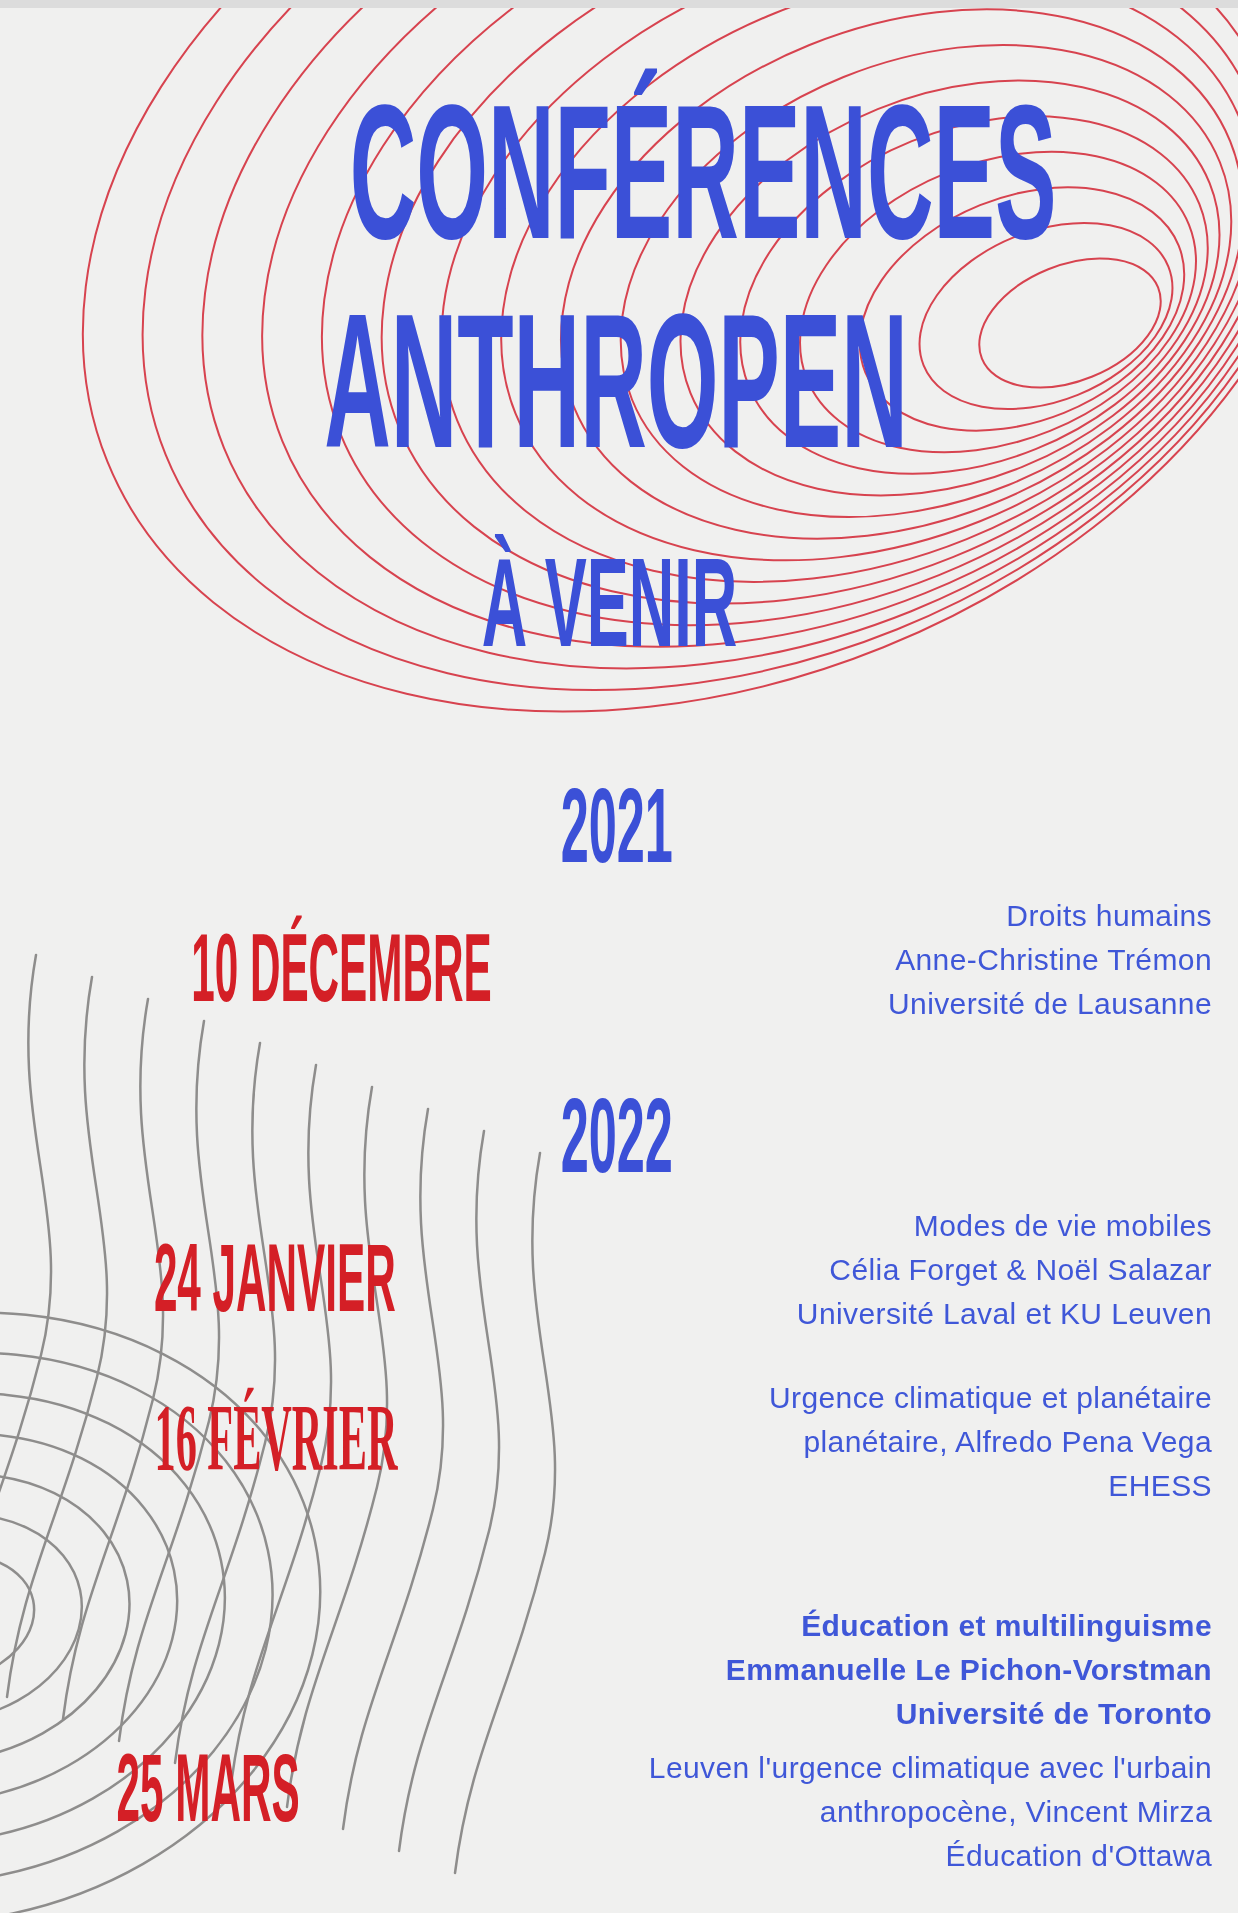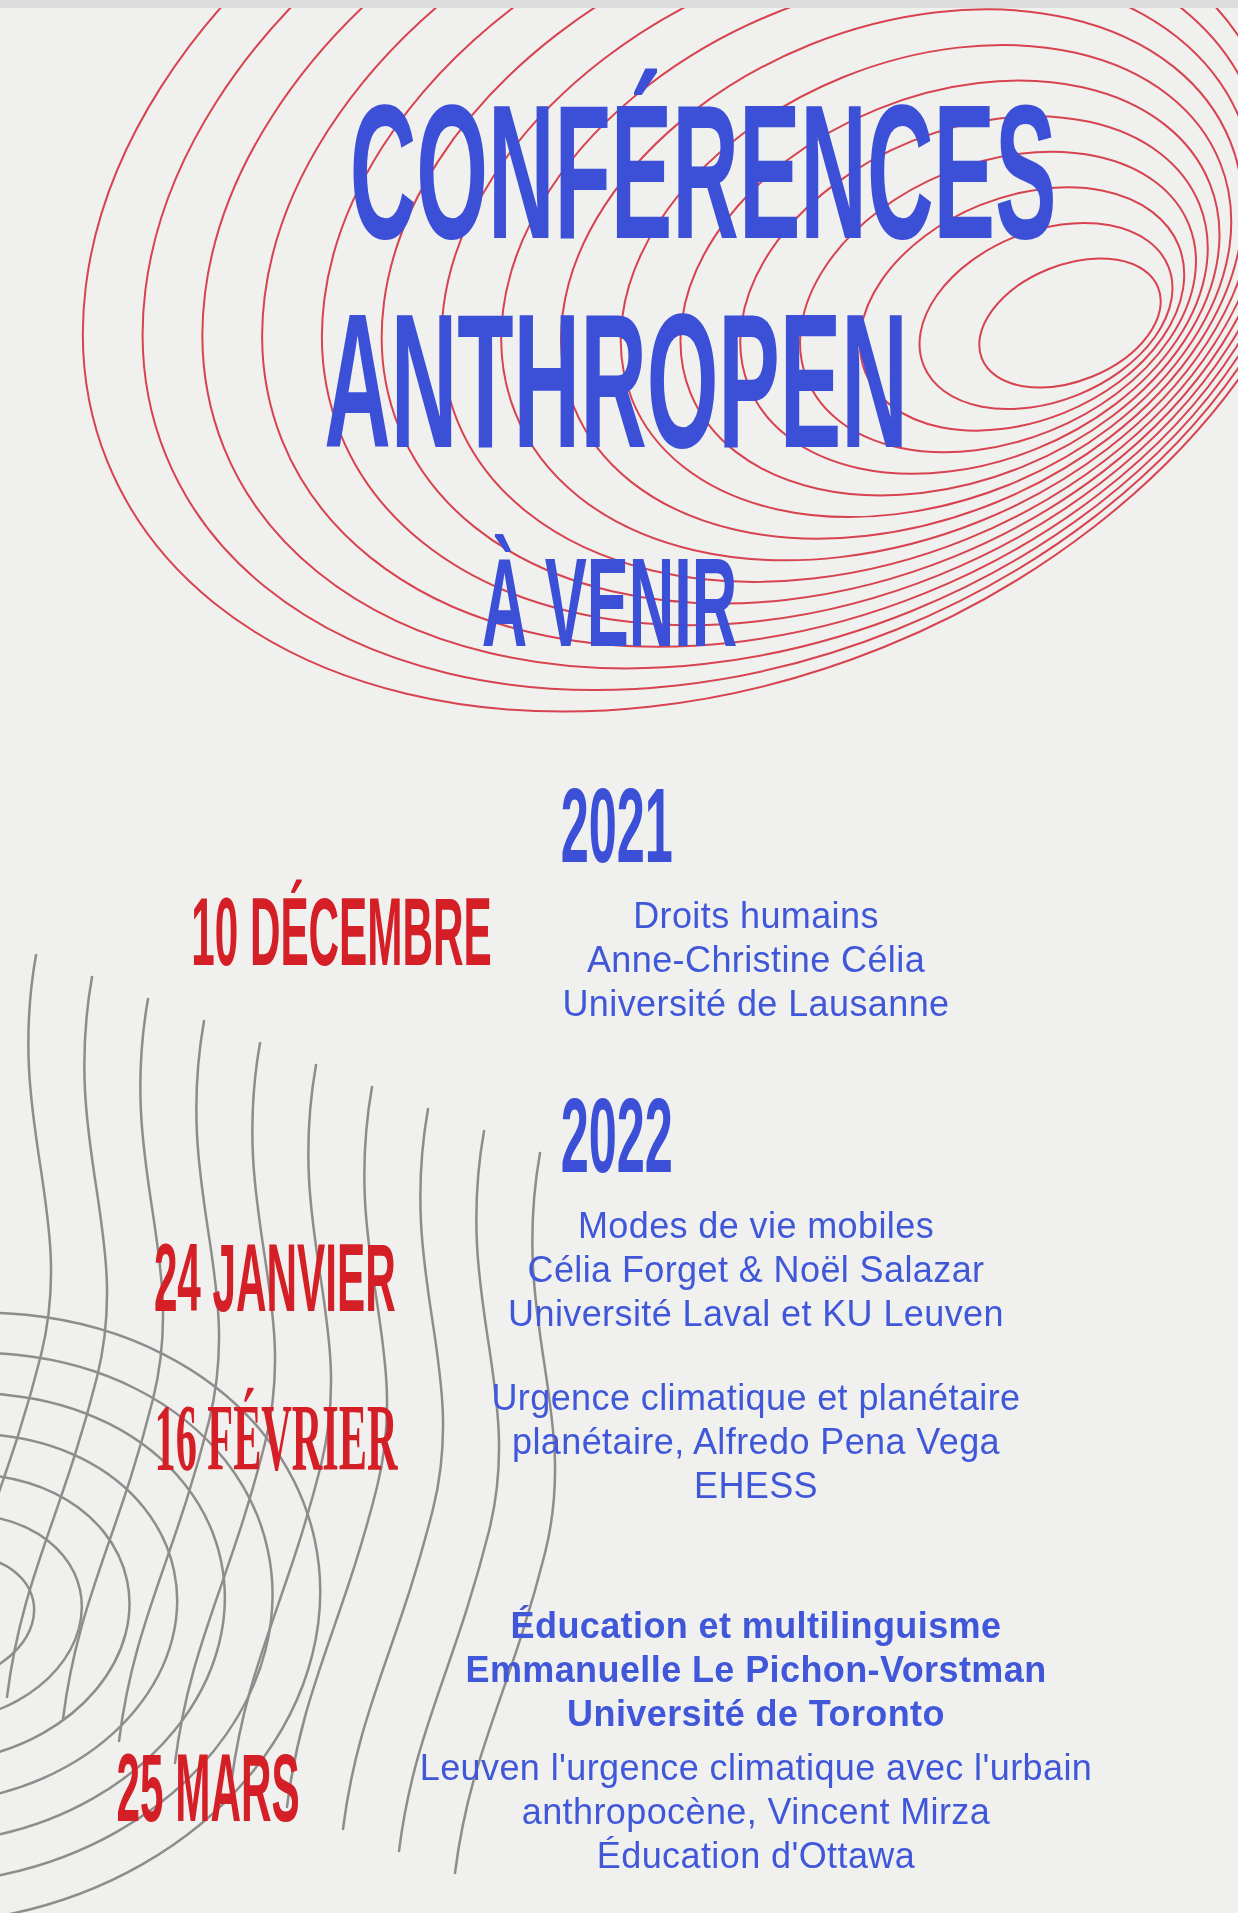--- a/index.html
+++ b/index.html
@@ -35,30 +35,30 @@
   }
   .year .cond{transform:scaleX(0.48);}
   #year-2021{top:765px;}
   #year-2022{top:1075px;}
 
   .date{
     position:absolute;left:0;width:320px;text-align:center;
     color:var(--date_red,#d41f26);font-weight:bold;font-size:96px;line-height:1;
   }
   .date .cond{transform:scaleX(0.44);}
-  #date-1{top:876px;}
+  #date-1{top:912px;}
   #date-2{top:1222px;}
   #date-3{top:1382px;font-family:Liberation Serif, serif;}
   #date-4{top:1553px;}
   #date-5{top:1732px;}
 
   .etext{
-    position:absolute;left:300px;right:26px;text-align:center;
+    position:absolute;left:300px;right:26px;text-align:right;
     color:var(--text_blue,#3f57d8);
-    font-size:36px;line-height:44px;letter-spacing:0.4px;font-weight:normal;
+    font-size:30px;line-height:44px;letter-spacing:0.4px;font-weight:normal;
   }
   #etext-1{top:886px;}
   #etext-2{top:1196px;}
   #etext-3{top:1368px;}
   #etext-4{top:1596px;font-weight:bold;}
   #etext-5{top:1738px;}
 </style>
 </head>
 <body>
 
@@ -116,21 +116,21 @@
 
   <div class="year" id="year-2021">
     <span class="cond">2021</span>
   </div>
 
   <div class="date" id="date-1">
     <span class="cond">10 DÉCEMBRE</span>
   </div>
   <div class="etext" id="etext-1">
     <div>Droits humains</div>
-    <div>Anne-Christine Célia</div>
+    <div>Anne-Christine Trémon</div>
     <div>Université de Lausanne</div>
   </div>
 
   <div class="year" id="year-2022">
     <span class="cond">2022</span>
   </div>
 
   <div class="date" id="date-2">
     <span class="cond">24 JANVIER</span>
   </div>

